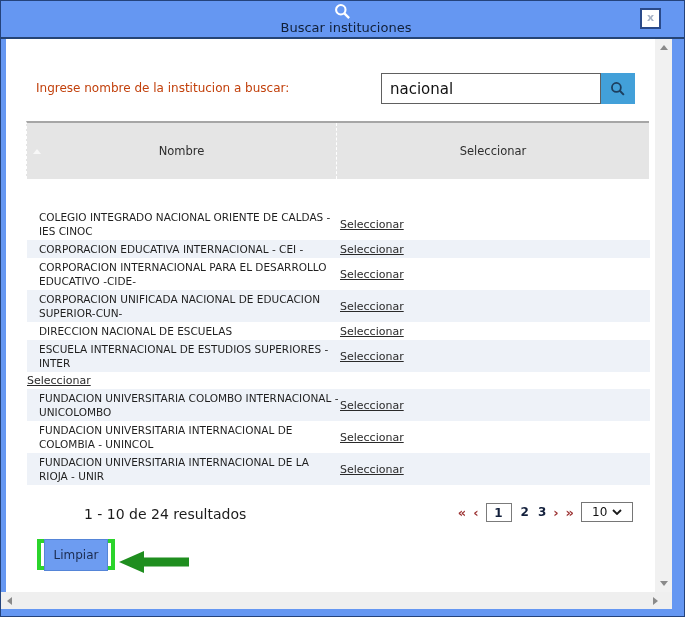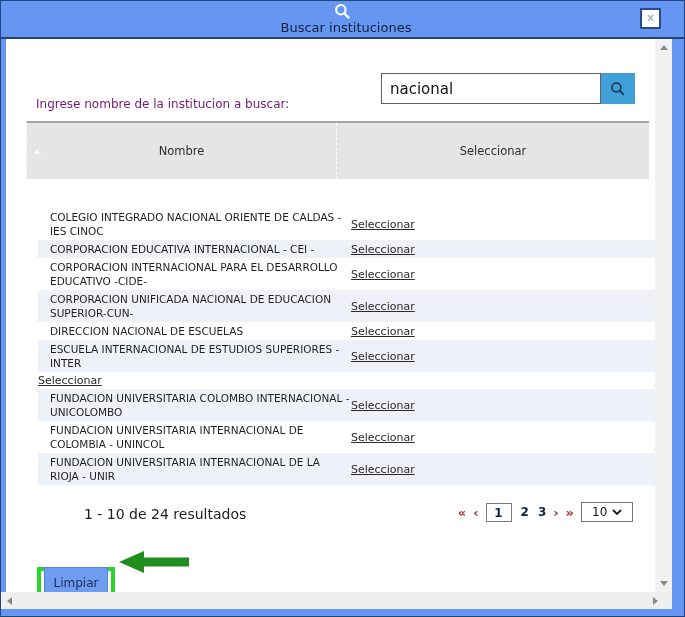--- a/index.html
+++ b/index.html
@@ -11,48 +11,48 @@
   .mtitle{color:#101f38;font-size:13px;margin-left:7px;}
   .closebtn{position:absolute;top:7px;right:23px;width:21px;height:21px;background:#fff;border:2px solid #2a4a8a;color:#a6b2c6;font-size:11px;font-weight:bold;line-height:16px;text-align:center;cursor:pointer;}
 
   
   .bleft{position:absolute;left:0;top:38px;width:5px;height:553px;background:#6597f2;}
   .bright{position:absolute;left:671px;top:38px;width:12px;height:577px;background:#6597f2;}
   .bbottom{position:absolute;left:0;top:608px;width:671px;height:7px;background:#6597f2;}
 
   
   .content{position:absolute;left:5px;top:38px;width:649px;height:553px;background:#fff;overflow:hidden;}
-  .slabel{position:absolute;left:30px;top:58px;font-size:12px;color:#701a75;}
+  .slabel{position:absolute;left:30px;top:42px;font-size:12px;color:#c2410c;}
   .sinput{position:absolute;left:375px;top:34px;width:220px;height:31px;border:1px solid #606060;font-size:15px;padding:0 8px;color:#111;outline:none;}
   .sbtn{position:absolute;left:595px;top:34px;width:34px;height:31px;background:#42a0d9;border:0;display:flex;align-items:center;justify-content:center;cursor:pointer;}
 
   
   .thead{position:absolute;left:20px;top:82px;width:623px;height:58px;background:#e5e5e5;border-top:2px solid #a6a6a6;border-left:1px dashed #fff;display:flex;}
   .thc{display:flex;align-items:center;justify-content:center;font-size:11.5px;color:#2e2e2e;position:relative;}
   .thc1{width:309px;}
   .thc2{flex:1;border-left:1px dashed #fff;}
   .sortasc{position:absolute;left:6px;top:26px;width:0;height:0;border-left:4px solid transparent;border-right:4px solid transparent;border-bottom:5px solid #f8f8f8;}
 
   
-  .tbody{position:absolute;left:32px;top:169px;width:623px;}
+  .tbody{position:absolute;left:21px;top:169px;width:623px;}
   .trow{display:flex;align-items:center;padding:2px 0;min-height:15px;background:#fff;}
   .trow.alt{background:#eef2f8;}
   .tname{flex:0 0 313px;padding-left:12px;font-size:10.5px;line-height:14px;color:#1f1f1f;}
   .tsel{font-size:11px;color:#2a2a2a;text-decoration:underline;cursor:pointer;}
 
   
   .summary{position:absolute;left:50px;top:467px;font-size:14px;color:#1c1c1c;margin-left:28px;}
   .pager{position:absolute;right:22px;top:463px;display:flex;align-items:center;gap:7px;}
   .parrow{color:#9c3333;font-weight:bold;font-size:13px;text-decoration:none;line-height:1;}
   .pcur{display:inline-block;width:26px;height:19px;border:1px solid #7b7b7b;background:#fff;text-align:center;font-size:12px;font-weight:bold;color:#13203c;line-height:18px;}
   .plink{font-size:12px;font-weight:bold;color:#13203c;text-decoration:none;}
   .psel{width:52px;height:20px;border:1px solid #767676;background:#fff;display:flex;align-items:center;justify-content:space-between;padding:0 10px;font-size:12px;color:#111;cursor:pointer;}
 
   
-  .greenbox{position:absolute;left:31px;top:528px;width:78px;height:31px;border:4px solid #2bd42b;background:#fff;display:flex;align-items:center;justify-content:center;}
+  .greenbox{position:absolute;left:31px;top:500px;width:78px;height:31px;border:4px solid #2bd42b;background:#fff;display:flex;align-items:center;justify-content:center;}
   .limpiar{width:64px;height:32px;background:#6d9cf1;border:1px solid #5585d8;color:#1c2c50;font-size:12px;cursor:pointer;}
   .garrow{position:absolute;left:113px;top:510px;}
 
   
   .vscroll{position:absolute;left:654px;top:38px;width:17px;height:553px;background:#f1f1f1;}
   .vsb{position:absolute;left:0;width:17px;height:17px;display:flex;align-items:center;justify-content:center;cursor:pointer;}
   .vsb.up{top:0;} .vsb.down{bottom:0;}
   .tri-up{width:0;height:0;border-left:4px solid transparent;border-right:4px solid transparent;border-bottom:5px solid #8a8a8a;}
   .tri-down{width:0;height:0;border-left:4px solid transparent;border-right:4px solid transparent;border-top:5px solid #8a8a8a;}
   .hscroll{position:absolute;left:0;top:591px;width:671px;height:17px;background:#efefef;}

